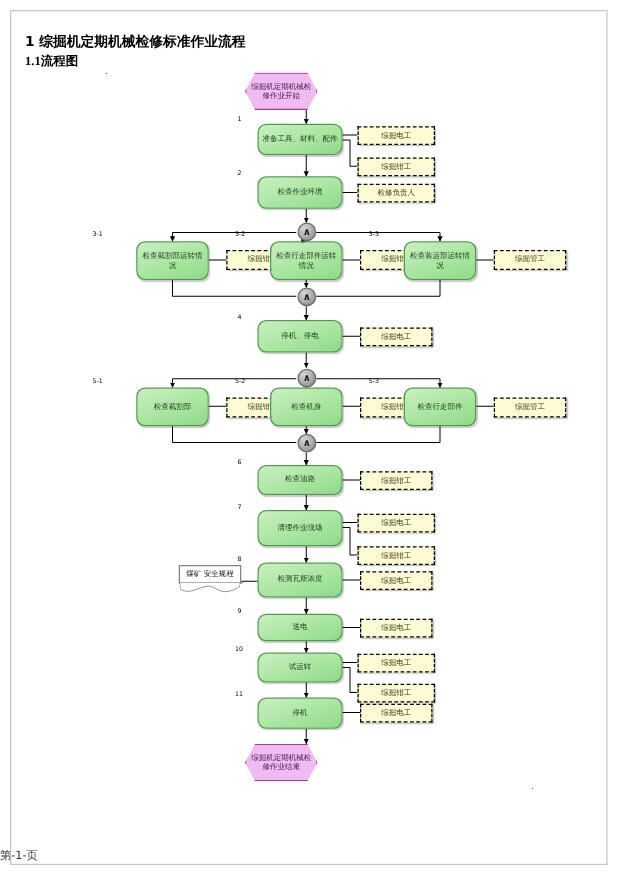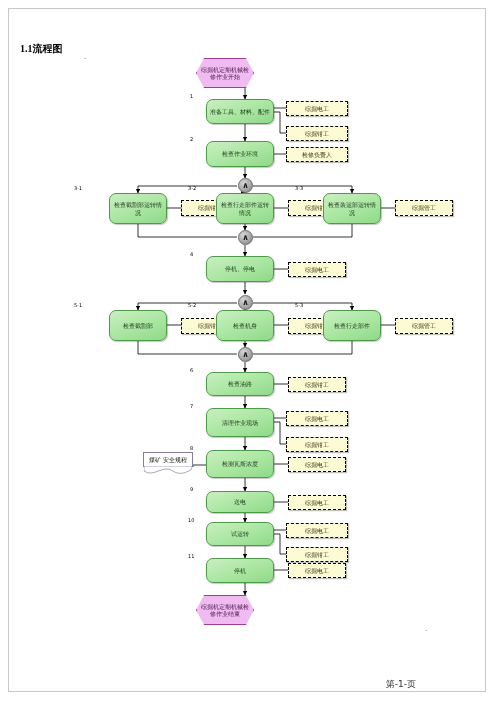--- a/index.html
+++ b/index.html
@@ -44,21 +44,21 @@
     left: 20px; top: 42px;
     font-size: 10px;
     font-weight: bold;
     white-space: nowrap;
     font-family: Liberation Serif, serif;
   }
   .footer {
     position: absolute;
     left: 0; top: 678px;
     width: 416px;
-    text-align: right;
+    text-align: left;
     font-size: 9px;
     color: #333;
   }
 
   
   .canvas {
     position: absolute;
     left: 0; top: 0;
     width: 496px;
     height: 702px;
@@ -155,20 +155,21 @@
     color: #333;
   }
 </style>
 </head>
 <body>
 
 <div class="page">
 
   <div class="page-border"></div>
 
+  <div class="heading-1">1  综掘机定期机械检修标准作业流程</div>
   <div class="heading-2">1.1流程图</div>
   <div class="dot-mark" style="left:84px; top:53px;">.</div>
 
   <div class="canvas">
     <svg width="496" height="702">
       <defs>
         <marker id="arw" markerWidth="7" markerHeight="7" refX="5" refY="2.6" orient="auto">
           <path d="M0,0 L5.5,2.6 L0,5.2 z" fill="#000"></path>
         </marker>
       </defs>

